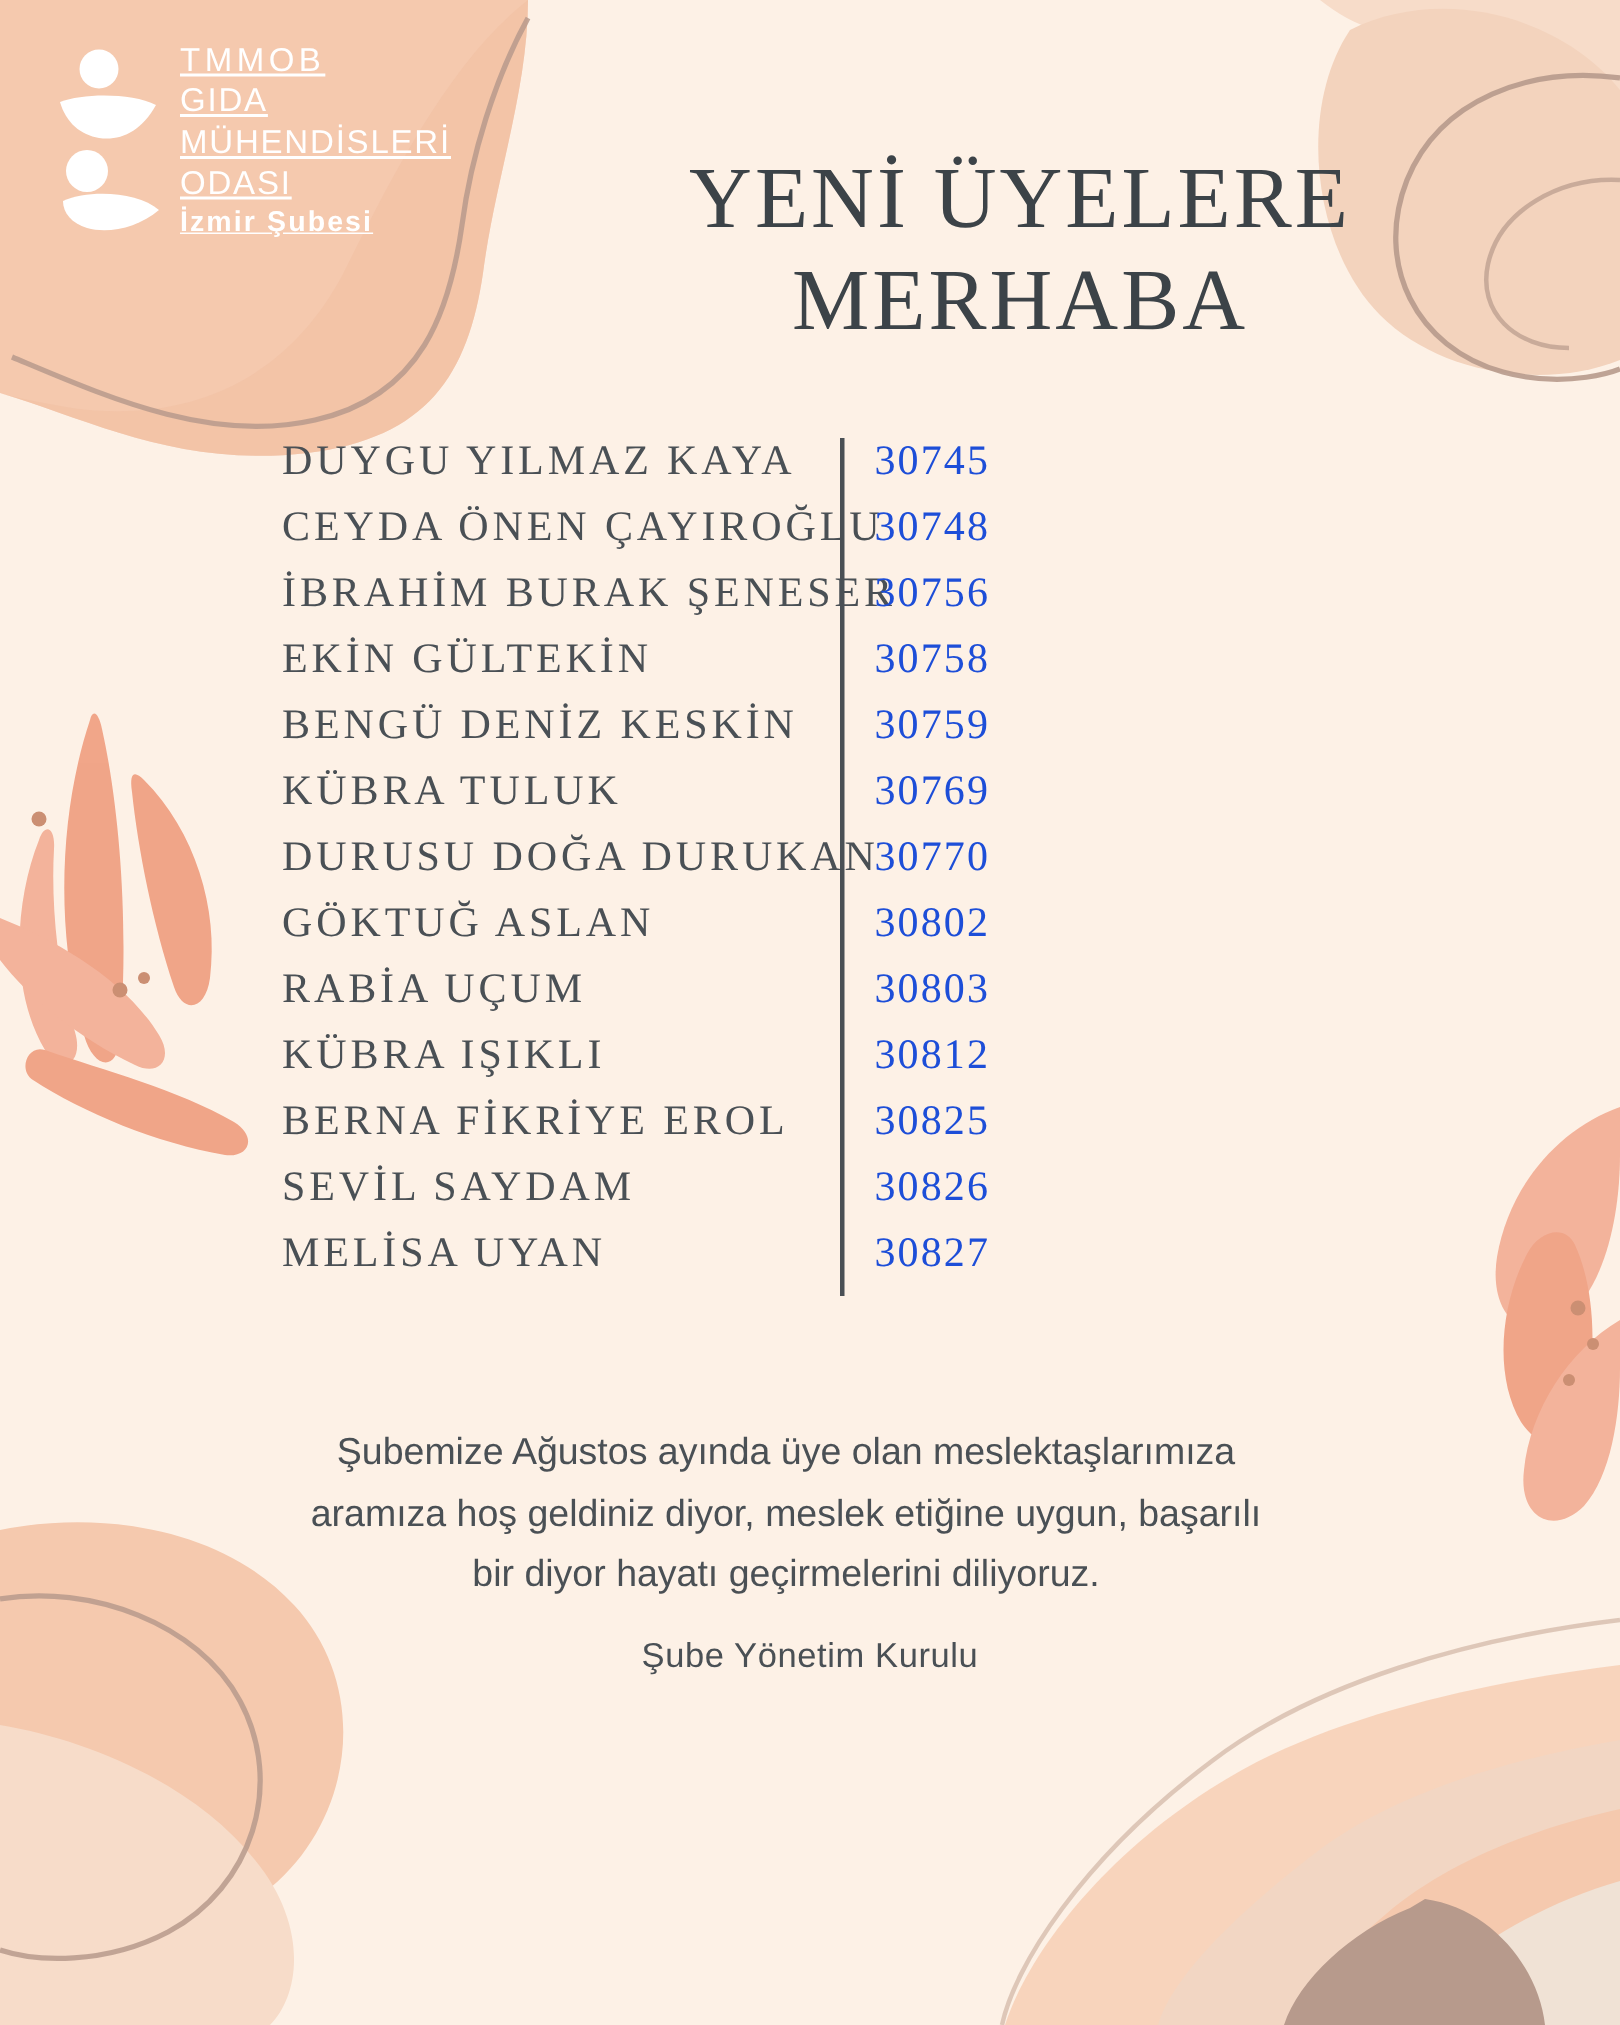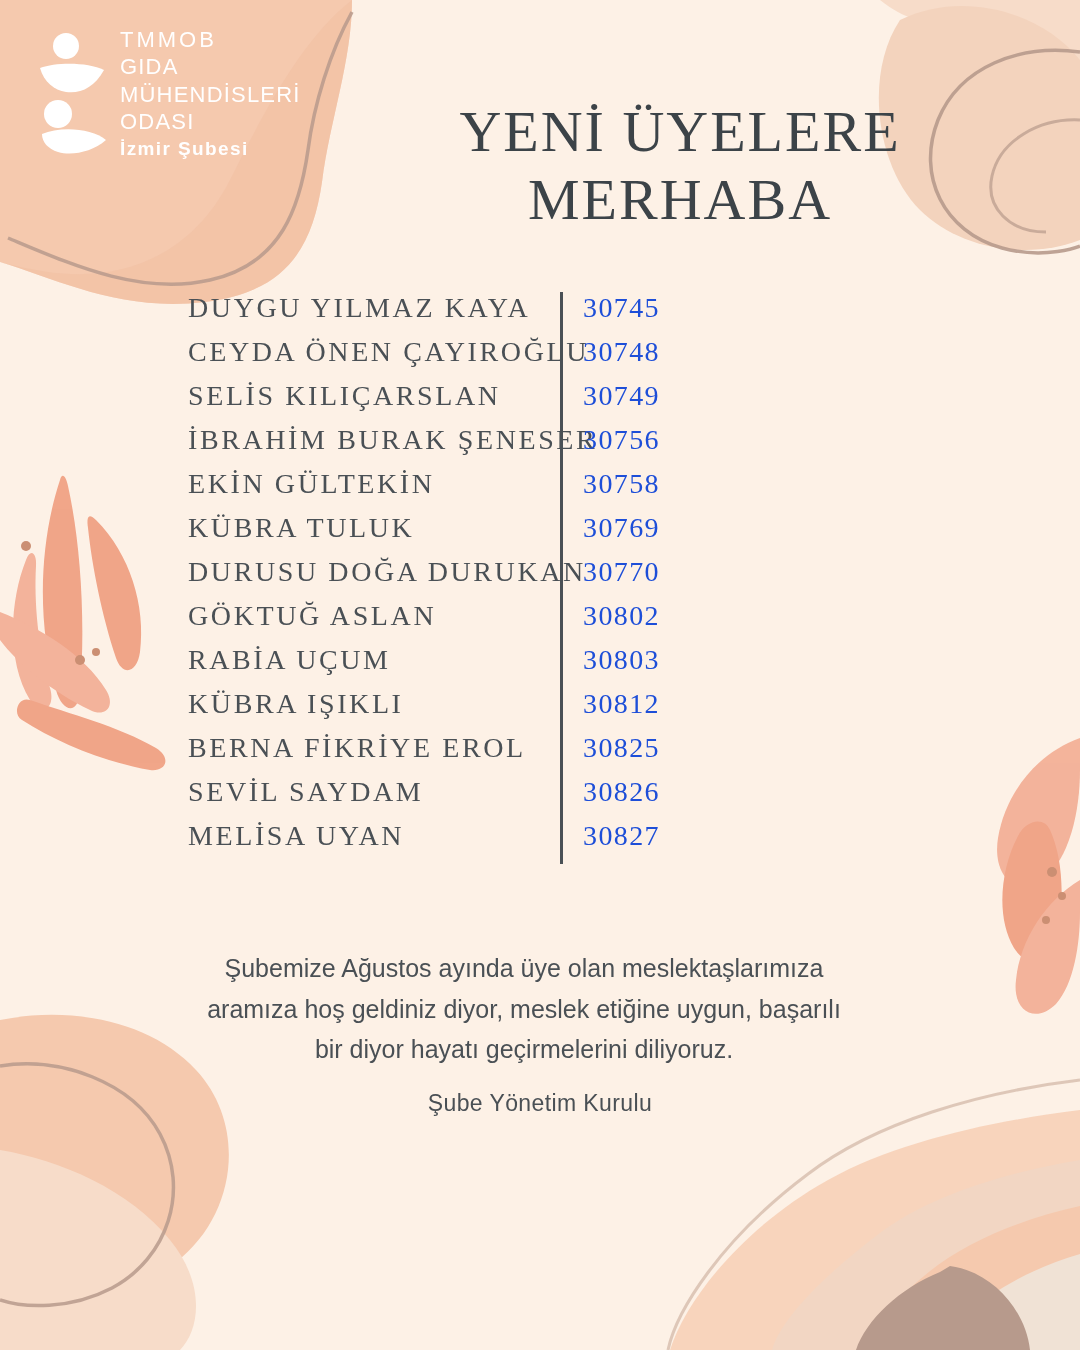--- a/index.html
+++ b/index.html
@@ -45,20 +45,21 @@
   .logo-text {
     margin-left: 12px;
     color: #ffffff;
     font-family: "Liberation Sans", sans-serif;
     letter-spacing: 1.2px;
     line-height: 1.24;
   }
   .logo-text div {
     font-size: 22px;
     font-weight: 400;
+    text-decoration: underline;
   }
   .logo-text .lt-1 { letter-spacing: 3px; }
   .logo-text .lt-sub {
     font-size: 19px;
     font-weight: 700;
     letter-spacing: 1.4px;
     margin-top: 2px;
   }
 
   
@@ -219,33 +220,33 @@
       <div class="member-name">DUYGU YILMAZ KAYA</div>
       <div class="member-sep"></div>
       <div class="member-no">30745</div>
     </div>
     <div class="member-row">
       <div class="member-name">CEYDA ÖNEN ÇAYIROĞLU</div>
       <div class="member-sep"></div>
       <div class="member-no">30748</div>
     </div>
     <div class="member-row">
-      <div class="member-name">SELİS KILIÇARSLAN</div>
-      <div class="member-sep"></div>
-      <div class="member-no">30749</div>
-    </div>
-    <div class="member-row">
       <div class="member-name">İBRAHİM BURAK ŞENESER</div>
       <div class="member-sep"></div>
       <div class="member-no">30756</div>
     </div>
     <div class="member-row">
       <div class="member-name">EKİN GÜLTEKİN</div>
       <div class="member-sep"></div>
       <div class="member-no">30758</div>
+    </div>
+    <div class="member-row">
+      <div class="member-name">BENGÜ DENİZ KESKİN</div>
+      <div class="member-sep"></div>
+      <div class="member-no">30759</div>
     </div>
     <div class="member-row">
       <div class="member-name">KÜBRA TULUK</div>
       <div class="member-sep"></div>
       <div class="member-no">30769</div>
     </div>
     <div class="member-row">
       <div class="member-name">DURUSU DOĞA DURUKAN</div>
       <div class="member-sep"></div>
       <div class="member-no">30770</div>

